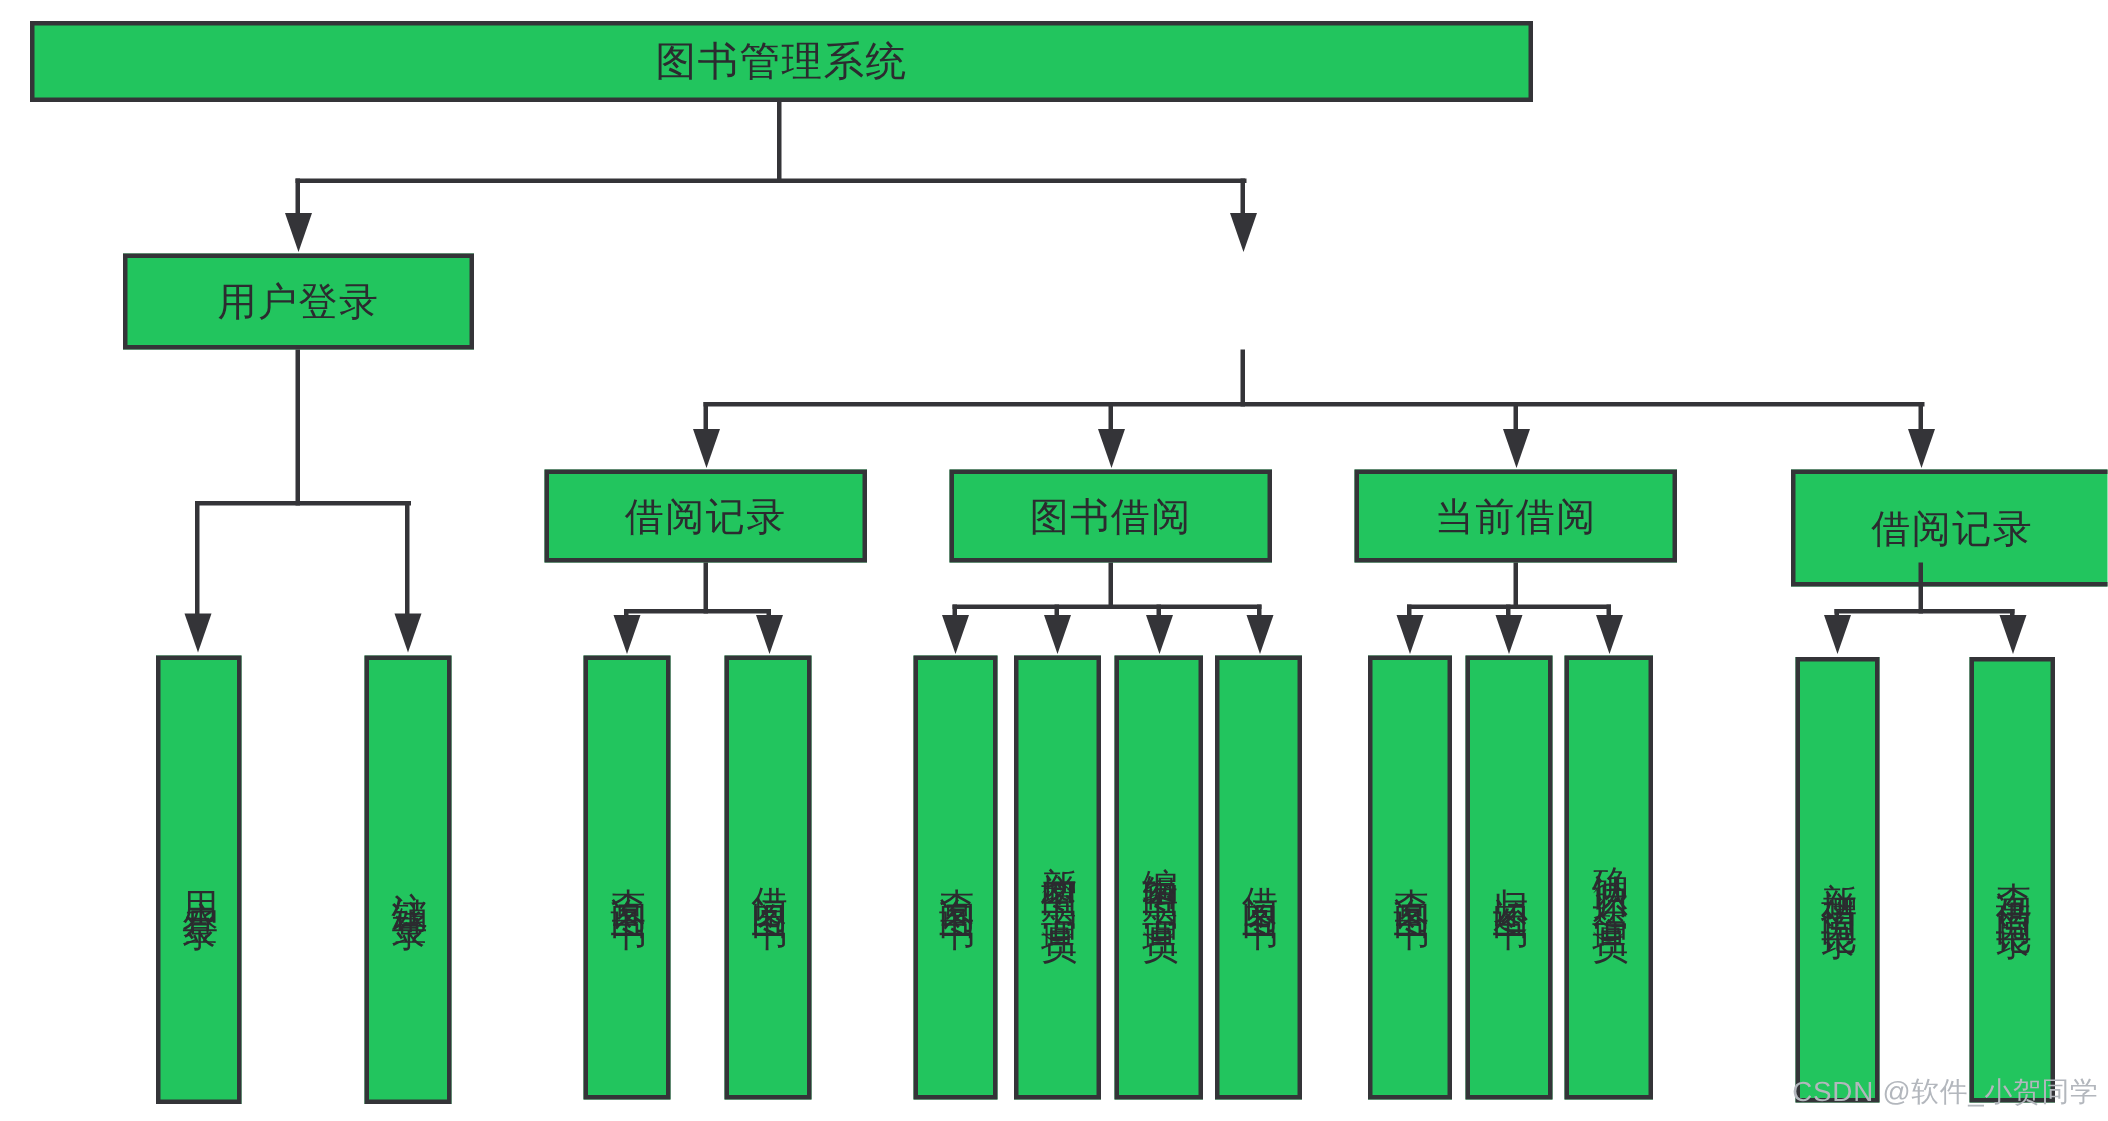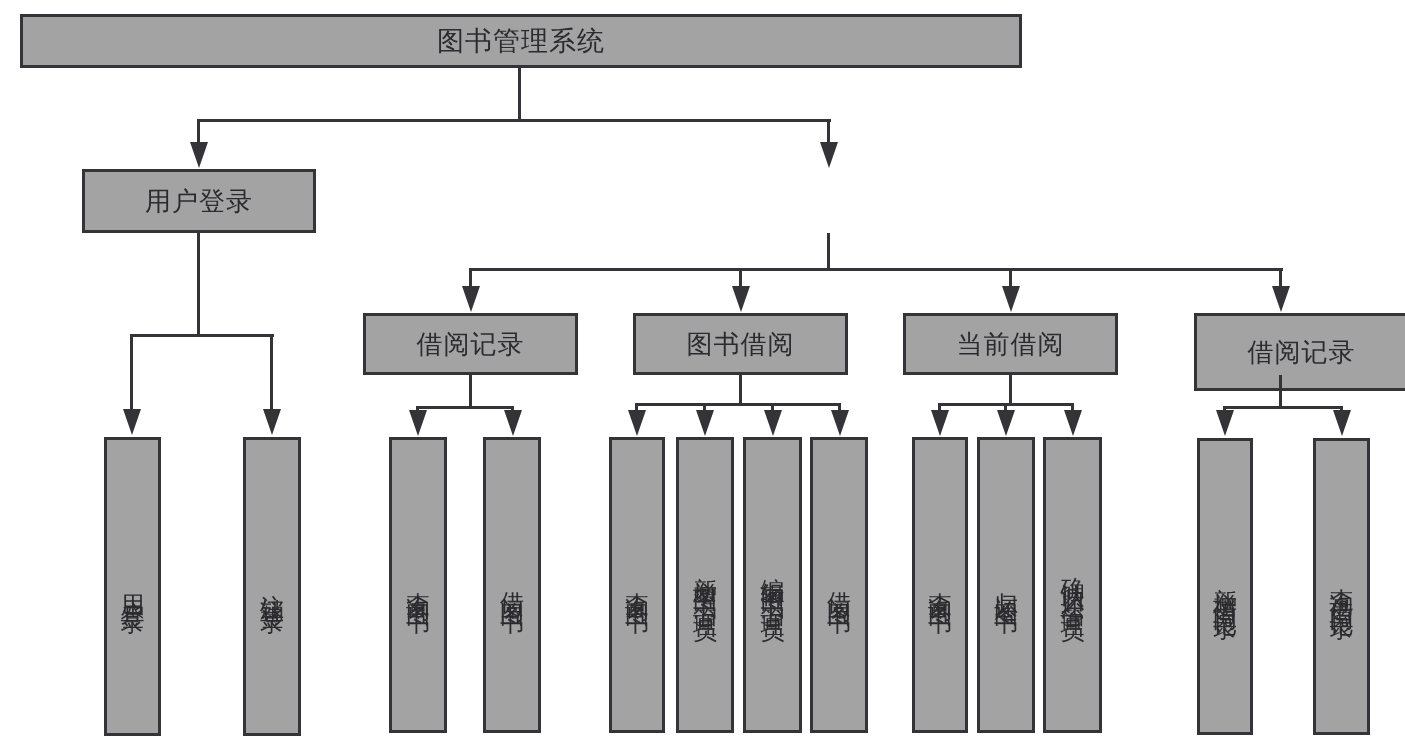--- a/index.html
+++ b/index.html
@@ -5,21 +5,21 @@
   * { margin:0; padding:0; box-sizing:border-box; }
   html,body { background:#ffffff; }
   body {
     width:1405px; height:747px; position:relative; overflow:hidden;
     font-family:"Liberation Sans","DejaVu Sans",sans-serif;
   }
   .canvas { position:absolute; left:0; top:0; width:1405px; height:747px; }
 
   
   .node {
-    position:absolute; background:#a3a3a3; border:3px solid #343438;
+    position:absolute; background:#22c55e; border:3px solid #343438;
     display:flex; align-items:center; justify-content:center;
     color:#2b2b2f;
   }
   .node-h { font-size:26px; letter-spacing:1px; white-space:nowrap; }
   .node-root { font-size:27px; }
   .node-v {
     writing-mode:vertical-rl; text-orientation:mixed;
     font-size:24px; letter-spacing:6px; line-height:1;
   }
 
@@ -148,14 +148,15 @@
   <div class="vl" style="left:1071px;top:403px;height:10px"></div>
   <div class="arrow" style="left:1064px;top:410px"></div>
 
   <div class="vl" style="left:1279px;top:375px;height:34px"></div>
   <div class="hl" style="left:1223px;top:406px;width:120px"></div>
   <div class="vl" style="left:1223px;top:406px;height:8px"></div>
   <div class="arrow" style="left:1216px;top:410px"></div>
   <div class="vl" style="left:1340px;top:406px;height:8px"></div>
   <div class="arrow" style="left:1333px;top:410px"></div>
 
+  <div class="watermark">CSDN @软件_小贺同学</div>
 
 </div>
 
 </body></html>

